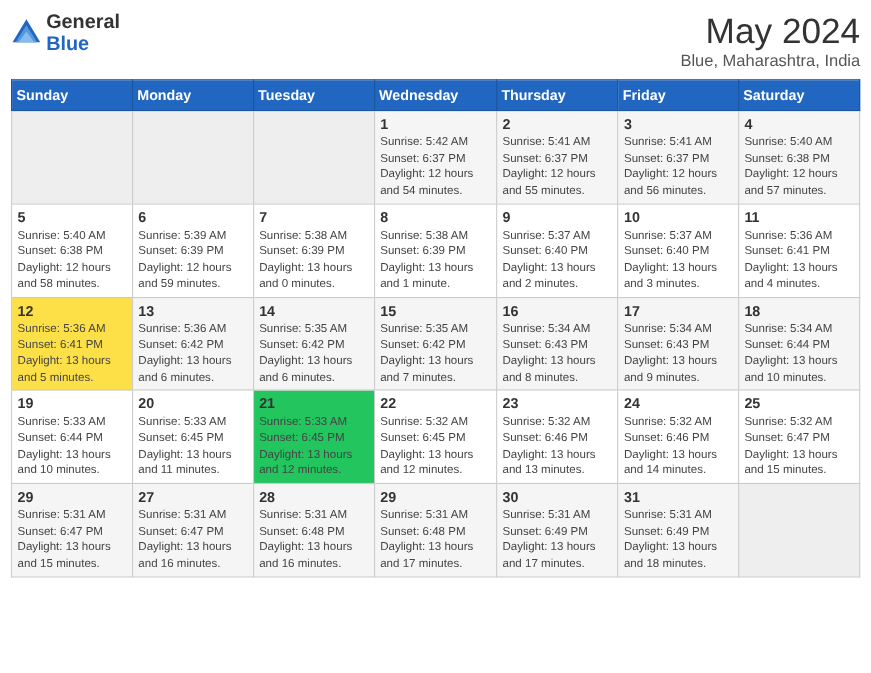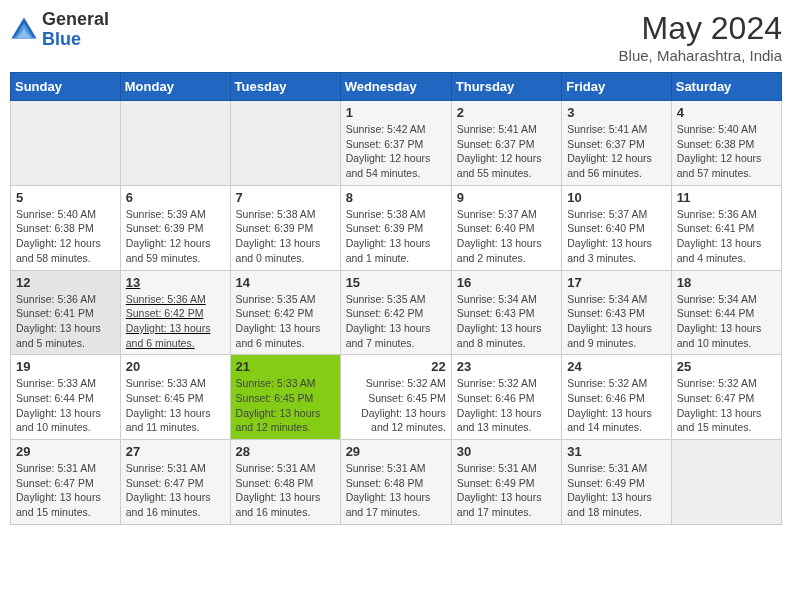--- a/index.html
+++ b/index.html
@@ -170,25 +170,25 @@
           <td style="background: rgb(255, 255, 255);">
             <span class="day-num">10</span>
             <div class="day-info">Sunrise: 5:37 AM<br>Sunset: 6:40 PM<br>Daylight: 13 hours and 3 minutes.</div>
           </td>
           <td style="background: rgb(255, 255, 255);">
             <span class="day-num">11</span>
             <div class="day-info">Sunrise: 5:36 AM<br>Sunset: 6:41 PM<br>Daylight: 13 hours and 4 minutes.</div>
           </td>
         </tr>
         <tr>
-          <td style="background: #e5e5e5;">
+          <td style="background: #fde047;">
             <span class="day-num">12</span>
             <div class="day-info">Sunrise: 5:36 AM<br>Sunset: 6:41 PM<br>Daylight: 13 hours and 5 minutes.</div>
           </td>
-          <td style="background: rgb(245, 245, 245); text-decoration: underline;">
+          <td style="background: rgb(245, 245, 245);">
             <span class="day-num">13</span>
             <div class="day-info">Sunrise: 5:36 AM<br>Sunset: 6:42 PM<br>Daylight: 13 hours and 6 minutes.</div>
           </td>
           <td style="background: rgb(245, 245, 245);">
             <span class="day-num">14</span>
             <div class="day-info">Sunrise: 5:35 AM<br>Sunset: 6:42 PM<br>Daylight: 13 hours and 6 minutes.</div>
           </td>
           <td style="background: rgb(245, 245, 245);">
             <span class="day-num">15</span>
             <div class="day-info">Sunrise: 5:35 AM<br>Sunset: 6:42 PM<br>Daylight: 13 hours and 7 minutes.</div>
@@ -208,25 +208,25 @@
         </tr>
         <tr>
           <td style="background: rgb(255, 255, 255);">
             <span class="day-num">19</span>
             <div class="day-info">Sunrise: 5:33 AM<br>Sunset: 6:44 PM<br>Daylight: 13 hours and 10 minutes.</div>
           </td>
           <td style="background: rgb(255, 255, 255);">
             <span class="day-num">20</span>
             <div class="day-info">Sunrise: 5:33 AM<br>Sunset: 6:45 PM<br>Daylight: 13 hours and 11 minutes.</div>
           </td>
-          <td style="background: #84cc16;">
+          <td style="background: #22c55e;">
             <span class="day-num">21</span>
             <div class="day-info">Sunrise: 5:33 AM<br>Sunset: 6:45 PM<br>Daylight: 13 hours and 12 minutes.</div>
           </td>
-          <td style="background: rgb(255, 255, 255); text-align: right;">
+          <td style="background: rgb(255, 255, 255);">
             <span class="day-num">22</span>
             <div class="day-info">Sunrise: 5:32 AM<br>Sunset: 6:45 PM<br>Daylight: 13 hours and 12 minutes.</div>
           </td>
           <td style="background: rgb(255, 255, 255);">
             <span class="day-num">23</span>
             <div class="day-info">Sunrise: 5:32 AM<br>Sunset: 6:46 PM<br>Daylight: 13 hours and 13 minutes.</div>
           </td>
           <td style="background: rgb(255, 255, 255);">
             <span class="day-num">24</span>
             <div class="day-info">Sunrise: 5:32 AM<br>Sunset: 6:46 PM<br>Daylight: 13 hours and 14 minutes.</div>

